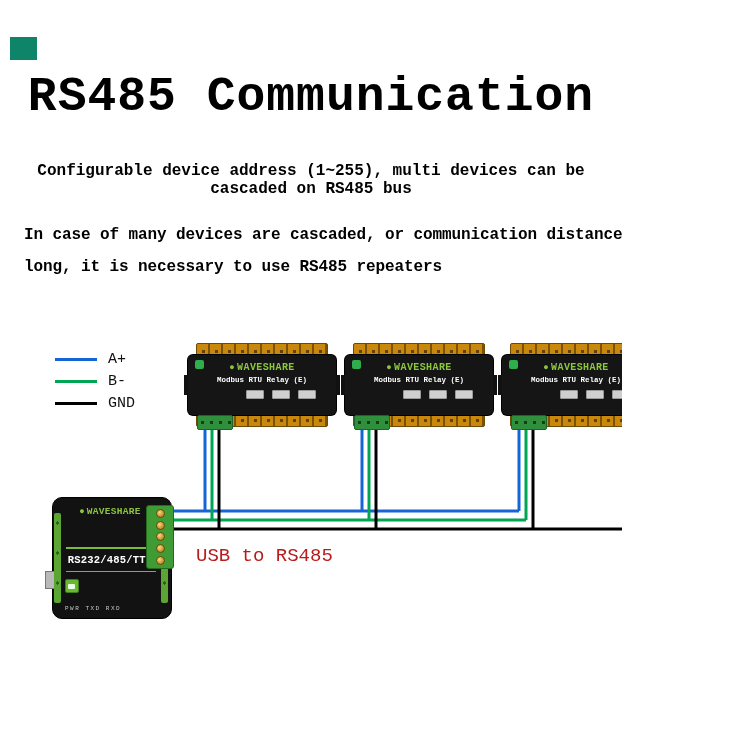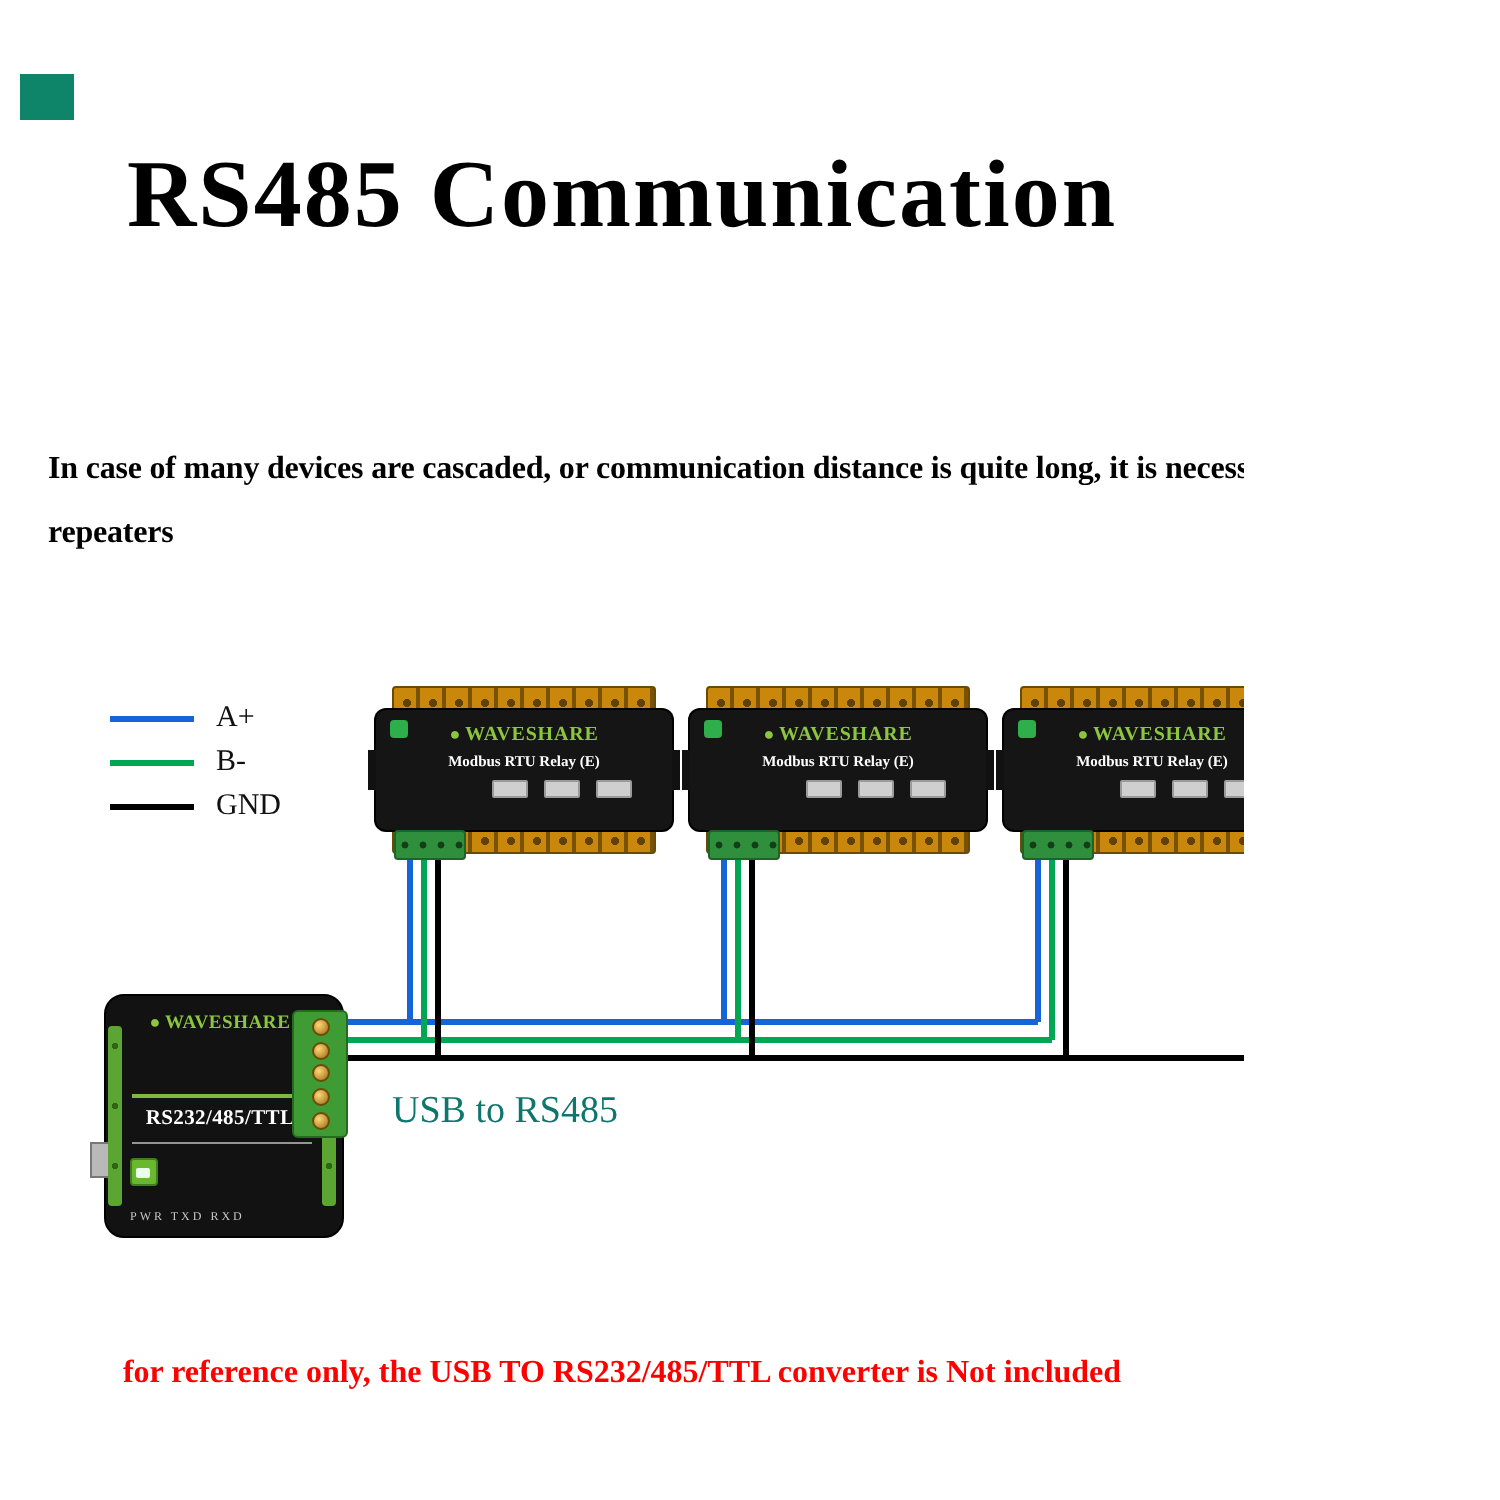--- a/index.html
+++ b/index.html
@@ -1,18 +1,18 @@
 <!DOCTYPE html>
 <html><head>
 <meta charset="utf-8">
 <style>
   * { margin:0; padding:0; box-sizing:border-box; }
   html,body { background:#fff; }
   .page { position:relative; width:622px; height:750px; background:#ffffff;
-          font-family:Liberation Serif, serif; overflow:hidden; }
+          font-family:Liberation Mono, monospace; overflow:hidden; }
 
   .corner { position:absolute; left:10px; top:37px; width:27px; height:23px; }
 
   .title { position:absolute; top:70px; left:0; right:0; text-align:center;
            font-size:48px; font-weight:bold; color:#000; letter-spacing:1px; }
 
   .p1 { position:absolute; top:162px; left:0; right:0; text-align:center;
         font-size:16px; font-weight:bold; color:#000; }
   .p2 { position:absolute; top:219px; left:14px; width:724px;
         font-size:16px; font-weight:bold; color:#000; line-height:2.0; letter-spacing:-0.1px;margin-left:10px; }
@@ -79,31 +79,32 @@
                   background:#eaffea; border-radius:1px; }
   .cleds { position:absolute; bottom:7px; left:13px; color:#c8c8c8; font-size:6px; letter-spacing:1.5px; z-index:3; }
   .usbport { position:absolute; left:-7px; top:74px; width:10px; height:18px;
              background:#b9b9b9; border:1px solid #777; z-index:1; }
   .cterm { position:absolute; left:94px; top:8px; width:28px; height:64px;
            background:#3f9c35; border:1px solid #256a1f; border-radius:3px;
            display:flex; flex-direction:column; justify-content:space-evenly; align-items:center; z-index:4; }
   .screw { width:9px; height:9px; border-radius:50%;
            background:radial-gradient(circle at 35% 35%, #ffd777, #9c6b12); border:1px solid #6e4a08; }
 
-  .caption { position:absolute; left:196px; top:545px; font-size:19px; color:#0f766e; z-index:3; }
+  .caption { position:absolute; left:196px; top:545px; font-size:19px; color:#b91c1c; z-index:3; }
 </style>
 </head>
 <body>
 
 <div class="page">
 
   <div class="corner" style="background: rgb(14, 132, 104);"></div>
 
   <h1 class="title">RS485 Communication</h1>
 
+  <p class="p1">Configurable device address (1~255), multi devices can be cascaded on RS485 bus</p>
   <p class="p2">In case of many devices are cascaded, or communication distance is quite long, it is necessary to use RS485 repeaters</p>
 
   <div class="legend">
     <div class="legend-row">
       <div class="legend-line" style="background: rgb(21, 101, 216);"></div>
       <span class="legend-label">A+</span>
     </div>
     <div class="legend-row">
       <div class="legend-line" style="background: rgb(0, 166, 81);"></div>
       <span class="legend-label">B-</span>
@@ -203,15 +204,14 @@
       <span class="screw"></span>
       <span class="screw"></span>
       <span class="screw"></span>
       <span class="screw"></span>
       <span class="screw"></span>
     </div>
   </div>
 
   <div class="caption">USB to RS485</div>
 
-  <p class="footnote" style="color: rgb(255, 0, 0);">for reference only, the USB TO RS232/485/TTL converter is Not included</p>
 
 </div>
 
 </body></html>

